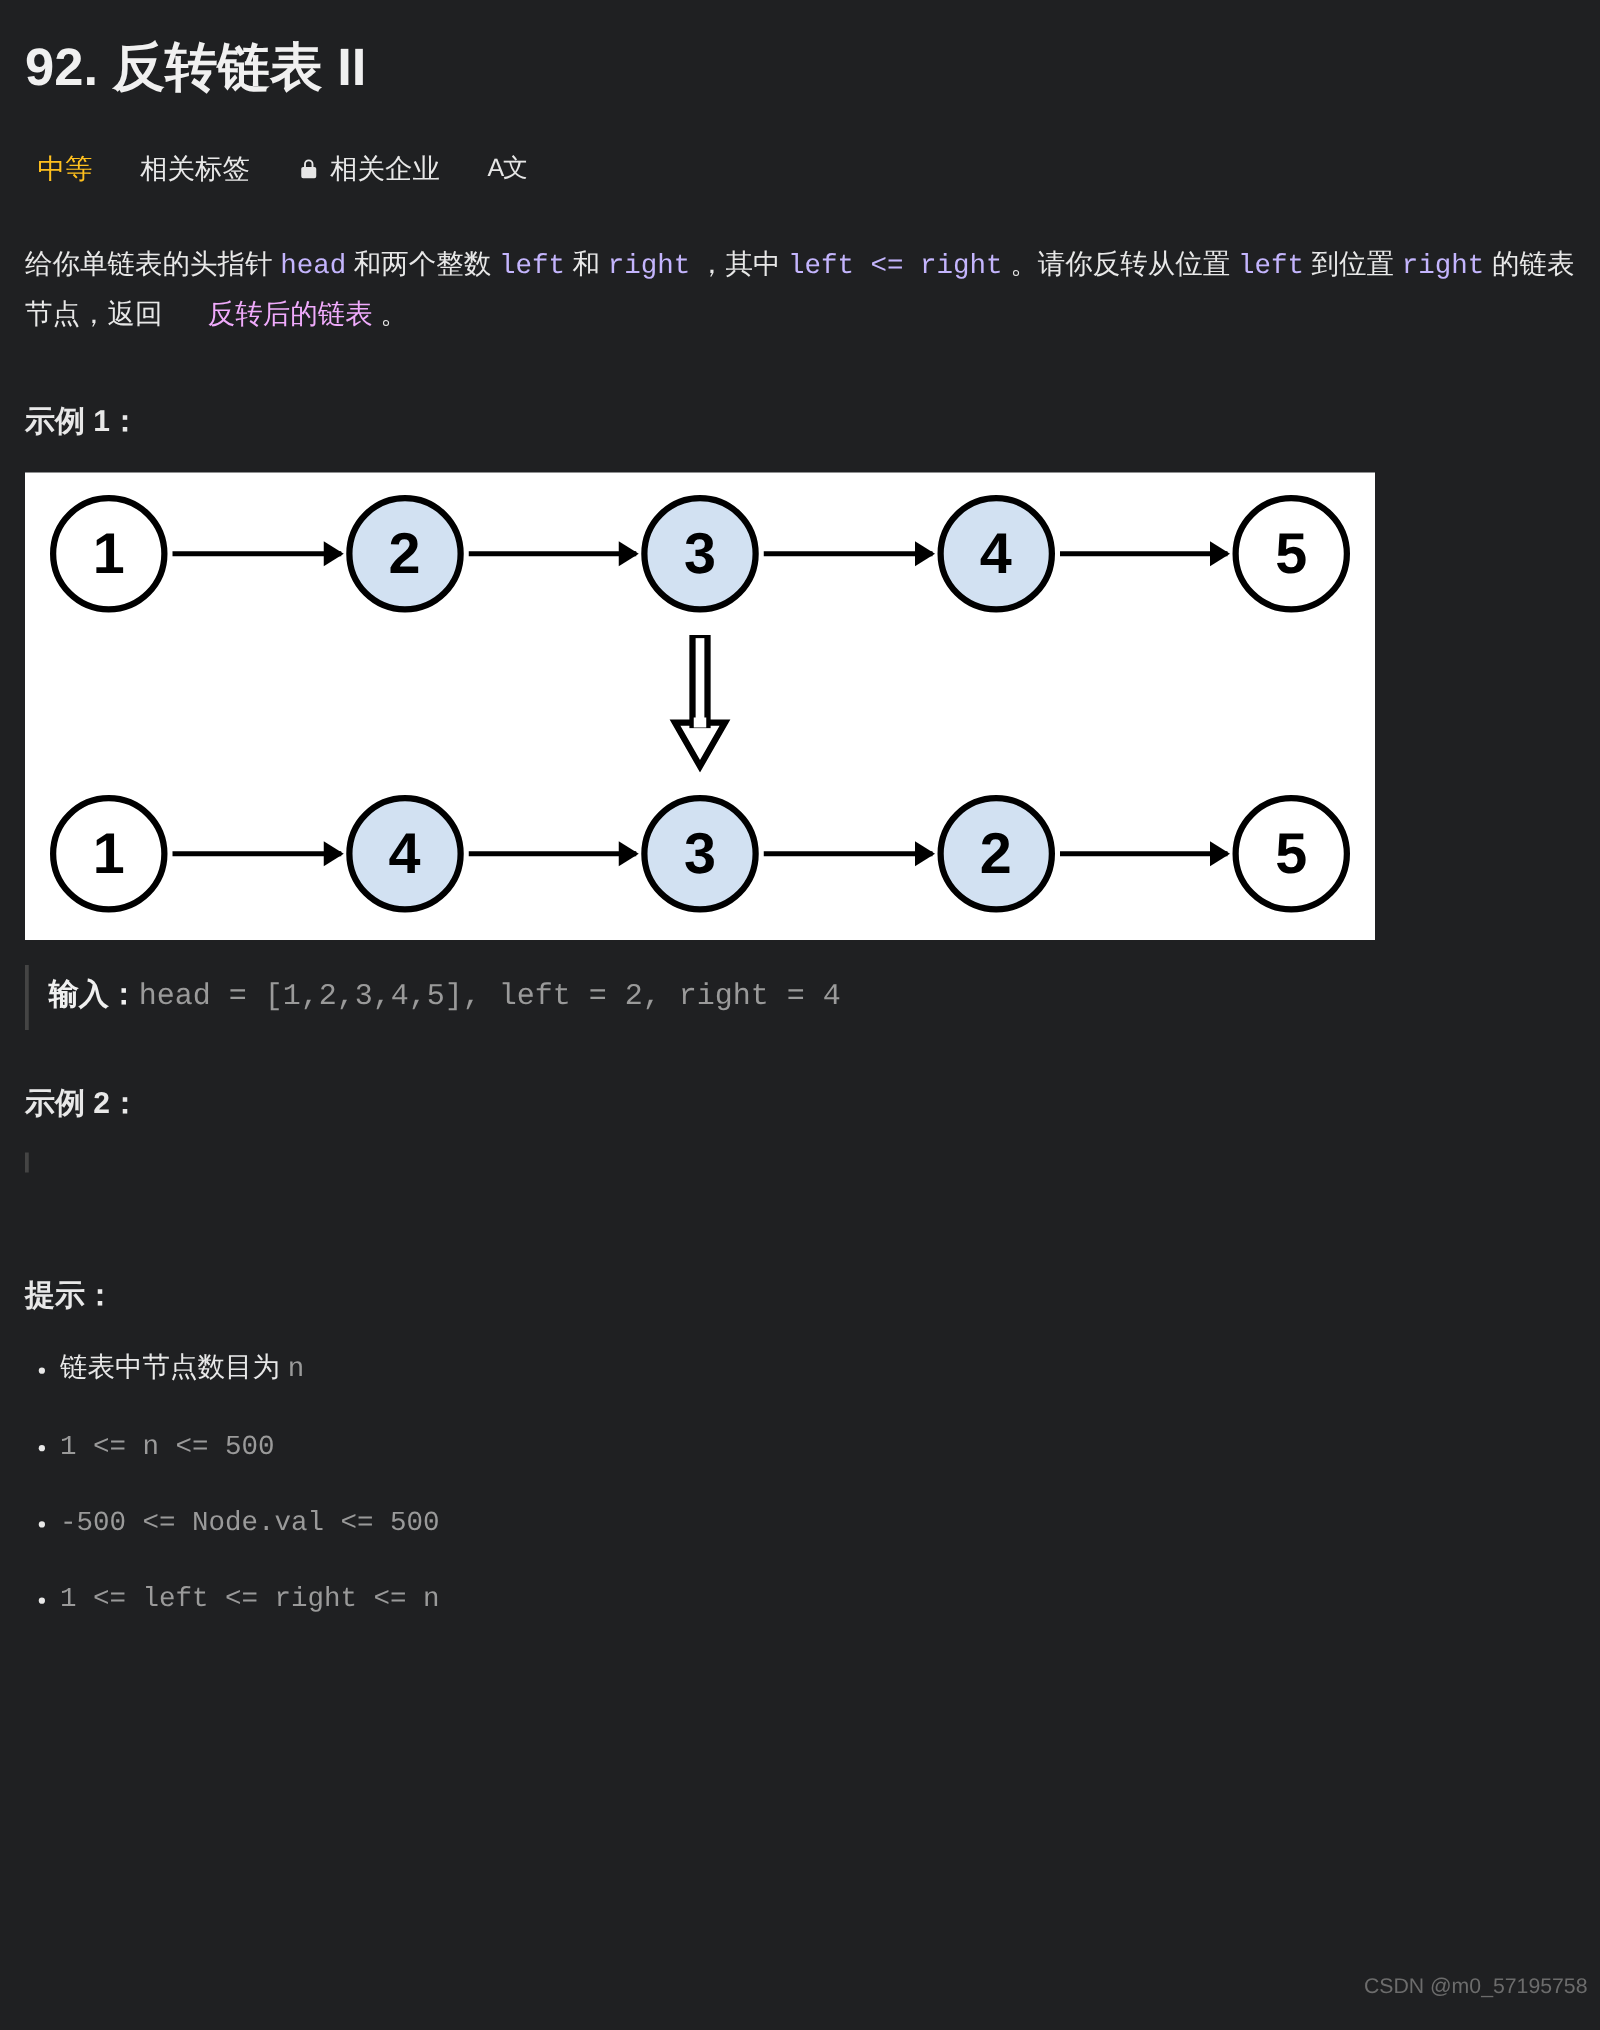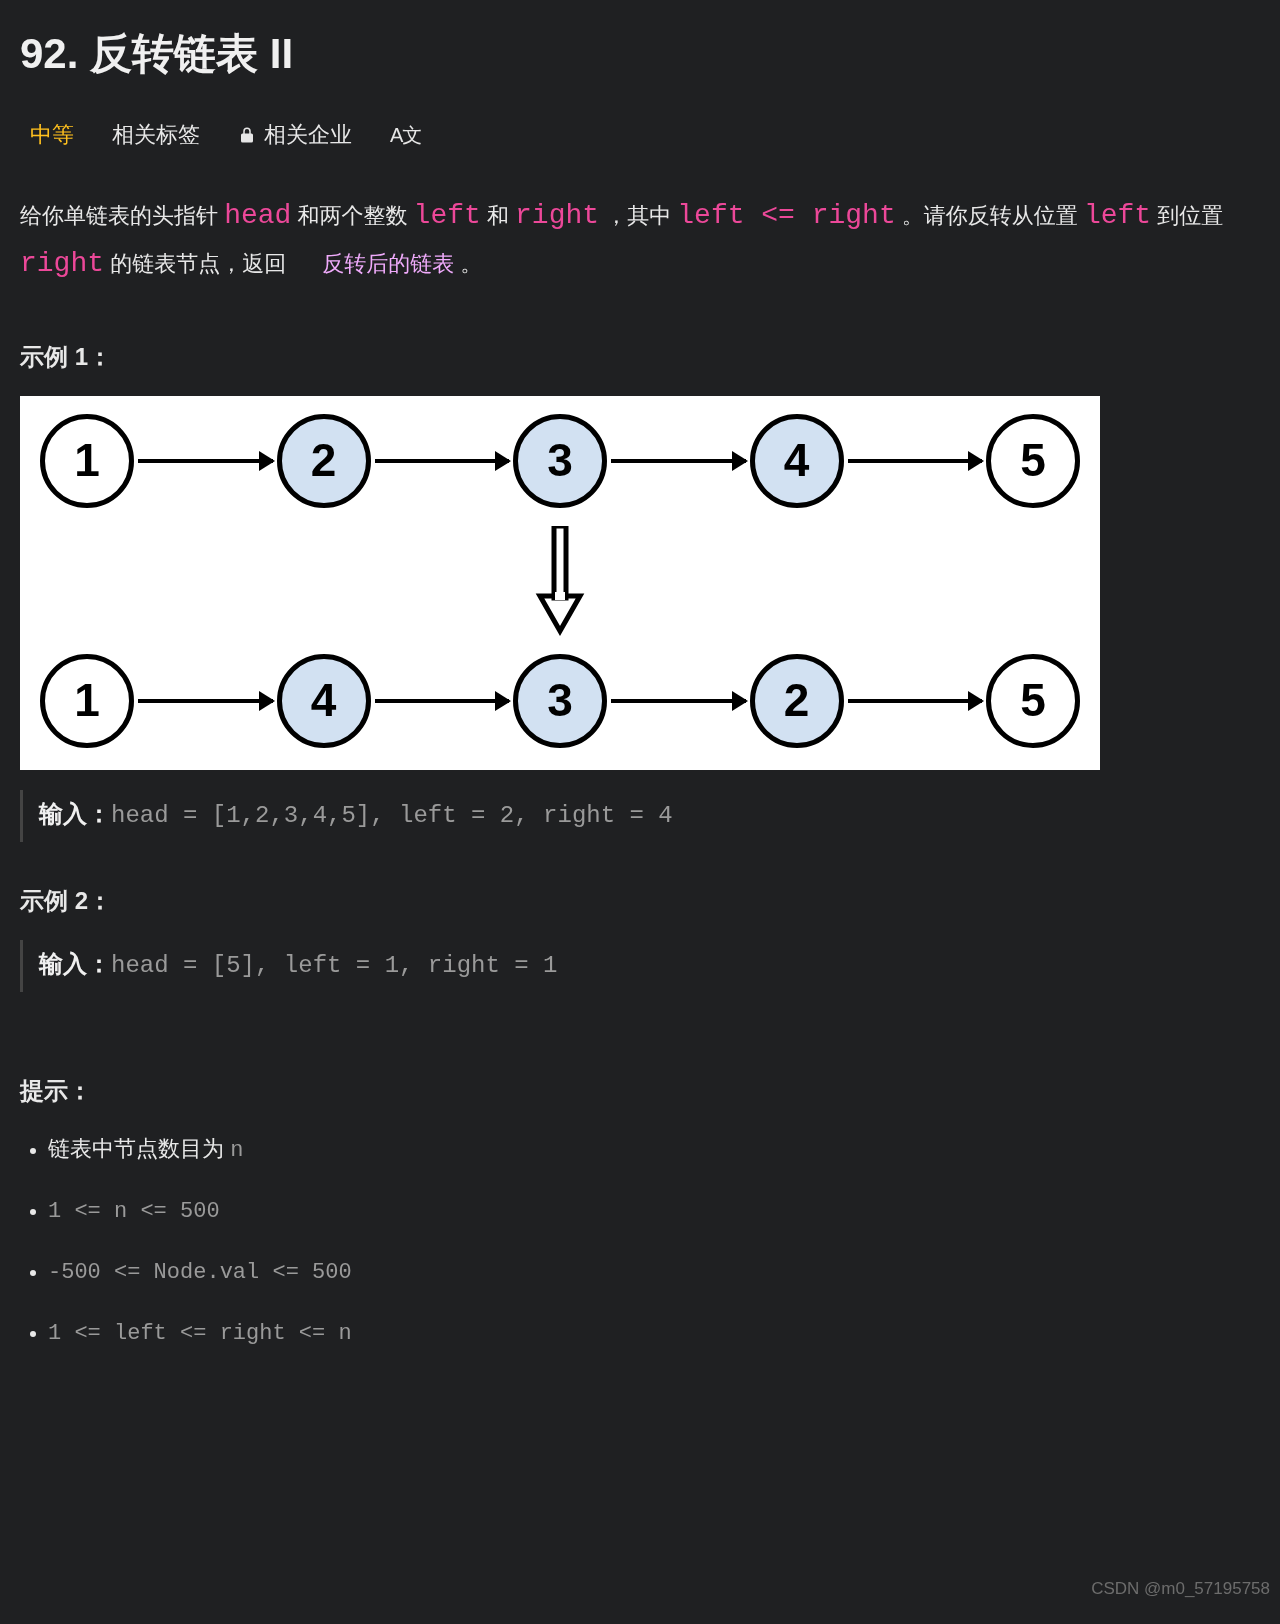--- a/index.html
+++ b/index.html
@@ -32,22 +32,22 @@
     align-items: center;
     gap: 8px;
     cursor: pointer;
   }
   .tab.difficulty { color: #ffc01e; }
   .lock-icon svg { width: 18px; height: 18px; fill: #e6e6e6; display: block; }
   .trans-icon { font-size: 20px; font-family: sans-serif; letter-spacing: -1px; color: #e6e6e6; }
   .desc { margin-bottom: 50px; line-height: 1.7; }
   .desc .code, .io-block .code, .hints .code {
     font-family: "SFMono-Regular", Consolas, "Liberation Mono", Menlo, monospace;
-    color: #ec4899;
-    font-size: 28px;
+    color: #c4b5fd;
+    font-size: 22px;
     margin-top: 44px;
   }
   .desc strong { font-weight: 400; color: #f0abfc; margin-left: 30px; }
   .section-title {
     font-weight: 700;
     font-size: 24px;
     margin-bottom: 20px;
   }
   .diagram {
     background: #ffffff;
@@ -187,21 +187,20 @@
     </div>
 </div>
 
 <div class="io-block">
   <div><span class="lbl">输入：</span><span class="val">head = [1,2,3,4,5], left = 2, right = 4</span></div>
 </div>
 
 <div class="section-title">示例 2：</div>
 
 <div class="io-block" style="margin-bottom:80px;">
-  <div><span class="lbl">输入：</span><span class="val">head = [5], left = 1, right = 1</span></div>
 </div>
 
 <div class="hints">
   <div class="section-title">提示：</div>
   <ul id="hints-list">
       <li><span class="plain">链表中节点数目为 </span><span>n</span></li>
       <li><span>1 &lt;= n &lt;= 500</span></li>
       <li><span>-500 &lt;= Node.val &lt;= 500</span></li>
       <li><span>1 &lt;= left &lt;= right &lt;= n</span></li>
     </ul>

